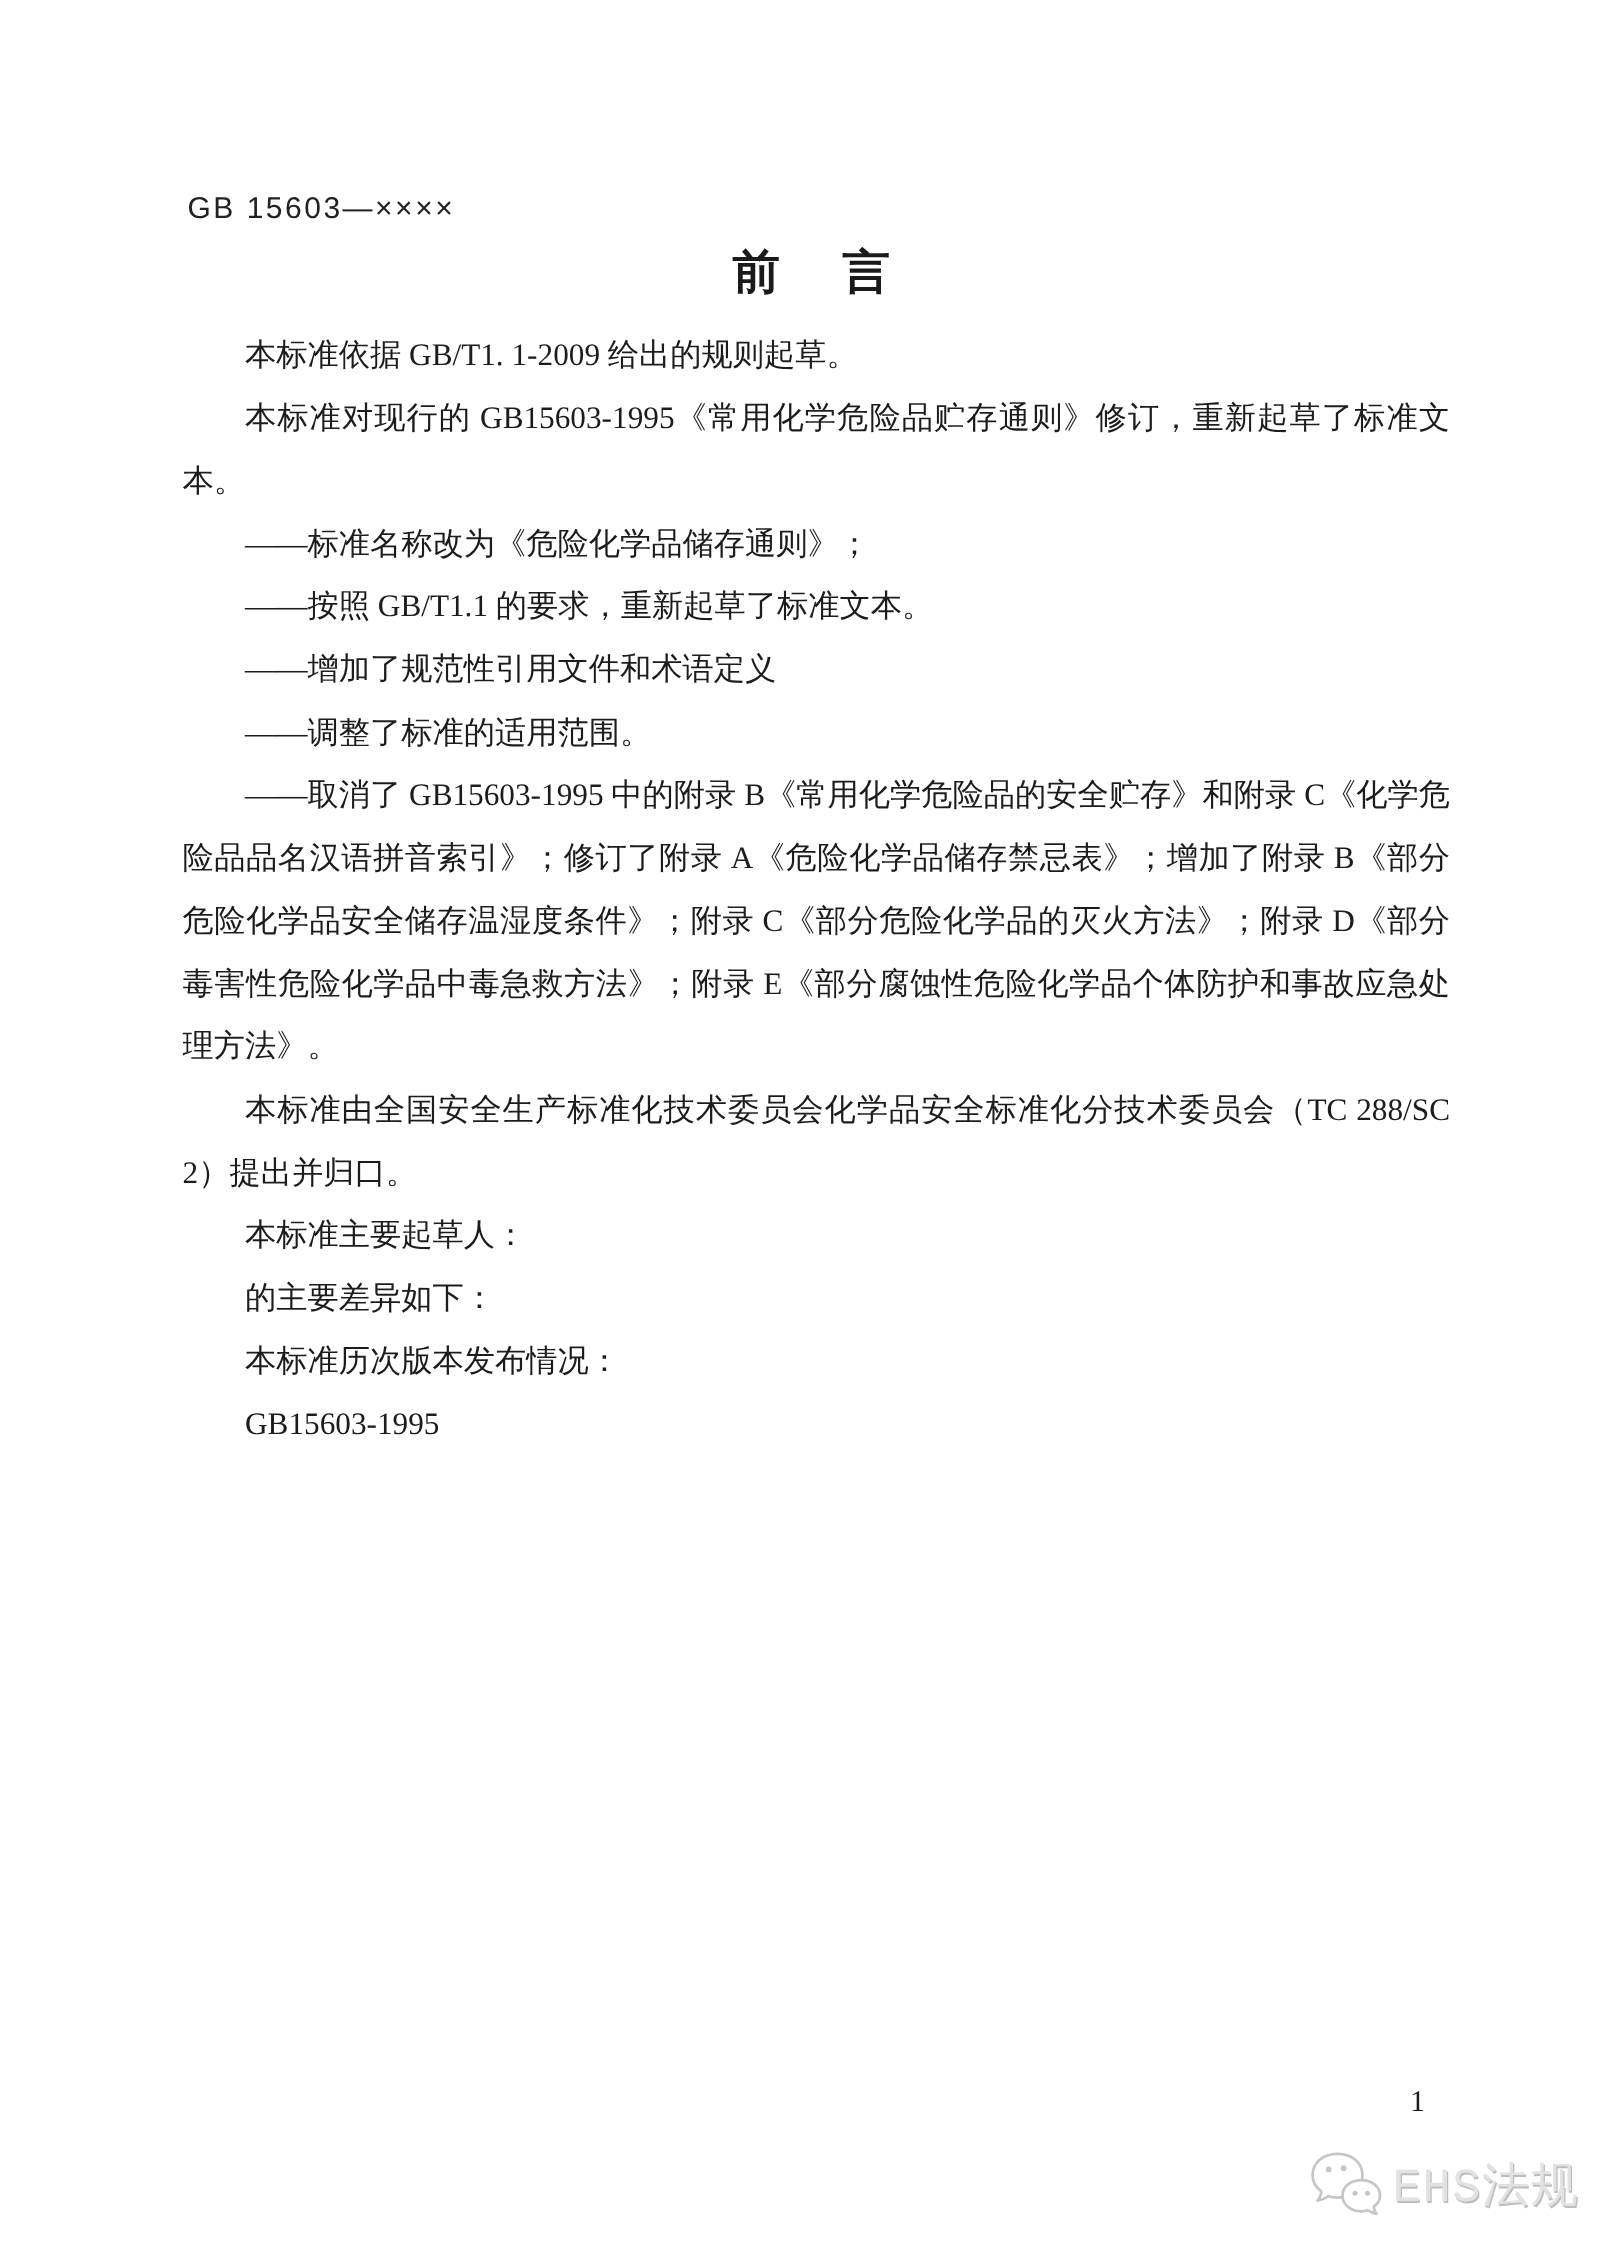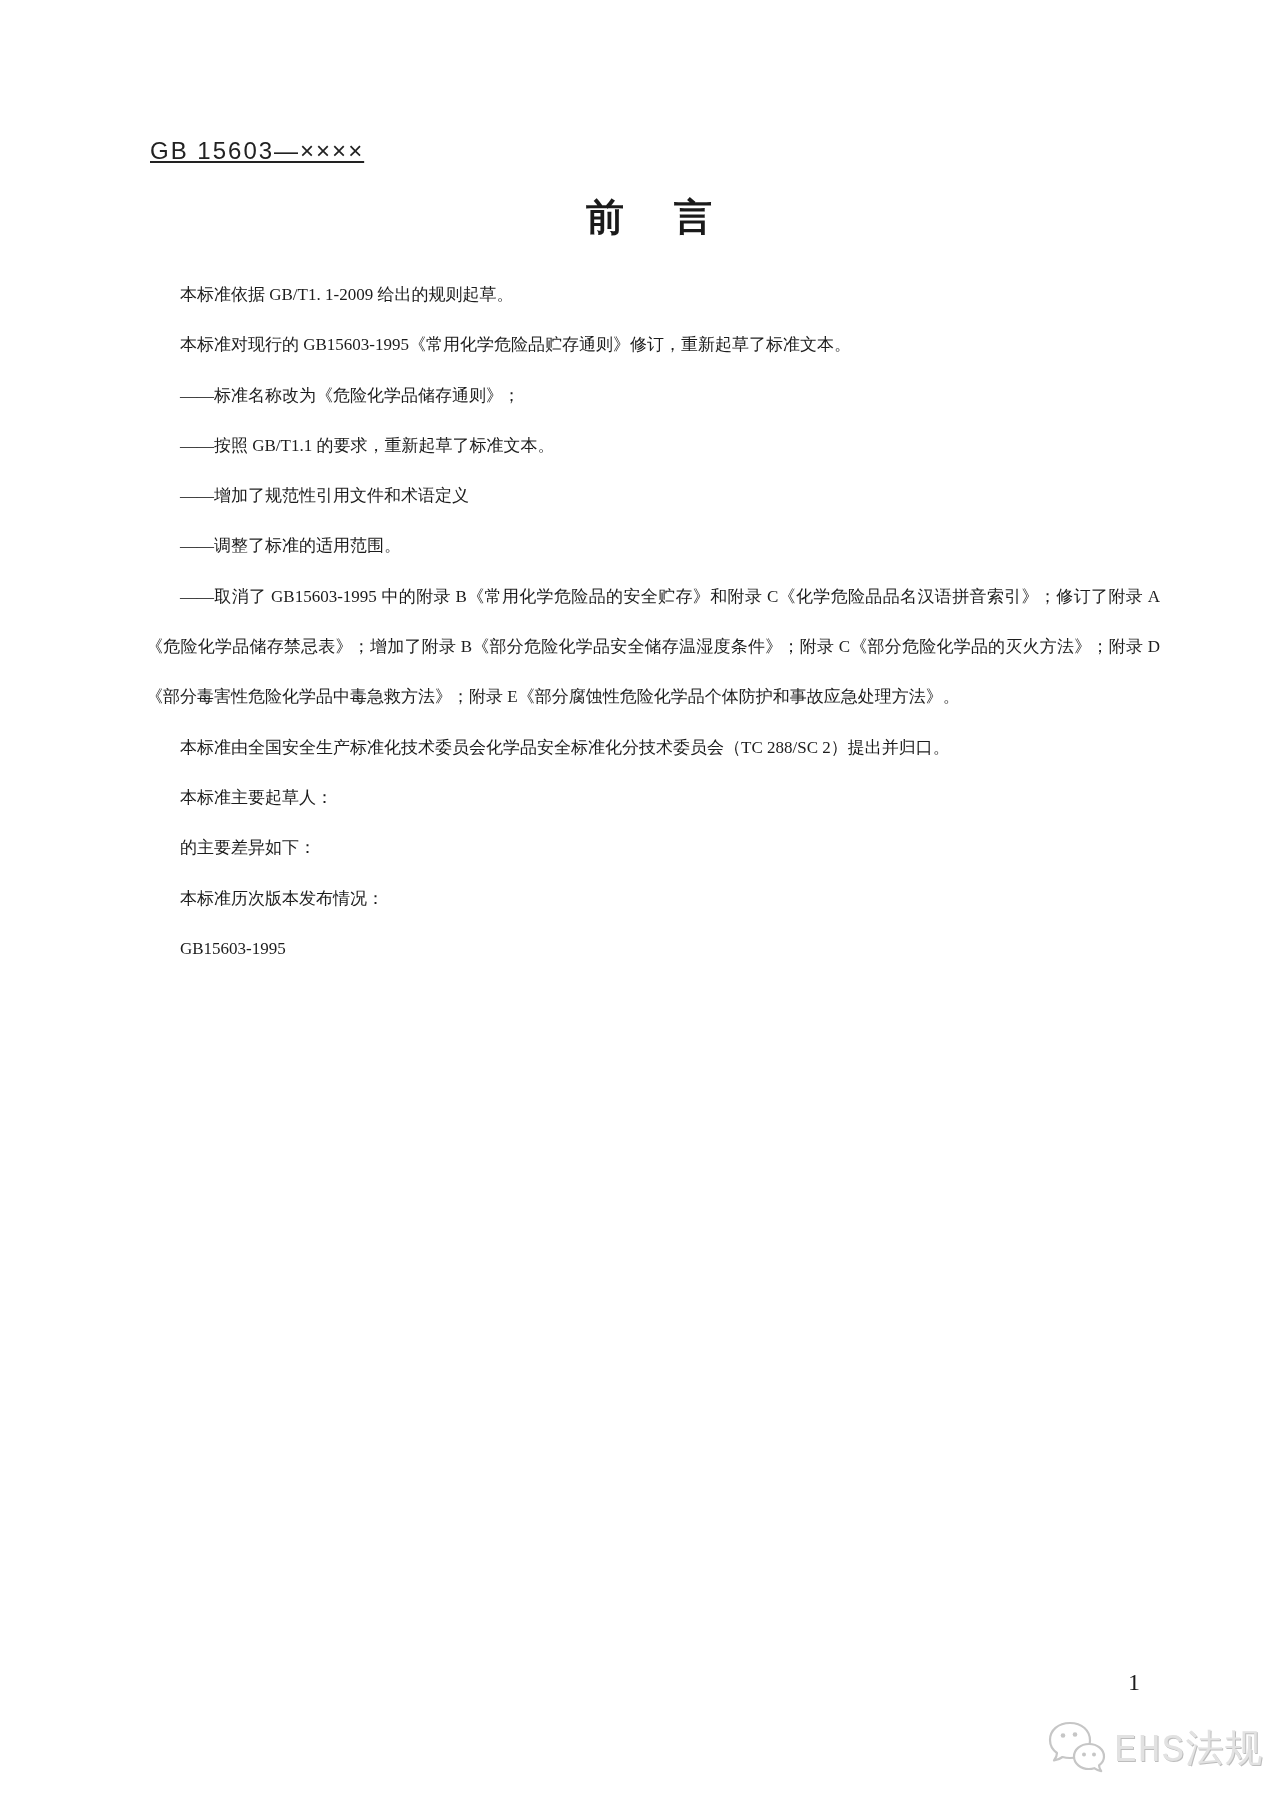--- a/index.html
+++ b/index.html
@@ -12,48 +12,47 @@
     width: 1280px;
     height: 1810px;
     background: #ffffff;
     overflow: hidden;
     font-family: "Liberation Serif", "DejaVu Serif", serif;
     color: #1c1c1c;
   }
   .doc-header {
     position: absolute;
     left: 150px;
-    top: 137px;
+    top: 153px;
     font-family: "Liberation Sans", "DejaVu Sans", sans-serif;
     font-size: 24px;
     letter-spacing: 2px;
     color: #222222;
     white-space: nowrap;
-    text-decoration: underline;
   }
   .doc-title {
     position: absolute;
     left: 0;
     top: 192px;
     width: 100%;
     margin: 0;
     text-align: center;
     transform: translateX(12px);
     font-family: "Liberation Serif", "DejaVu Serif", serif;
     font-weight: 600;
     font-size: 38px;
     letter-spacing: 6px;
     color: #1a1a1a;
   }
   .body-text {
     position: absolute;
     left: 146px;
-    top: 270px;
+    top: 260px;
     width: 1014px;
-    font-size: 17px;
+    font-size: 25px;
     line-height: 50.3px;
     text-align: justify;
     color: #1c1c1c;
   }
   .body-text p {
     margin: 0;
     padding: 0;
     text-indent: 2em;
   }
   .page-number {

